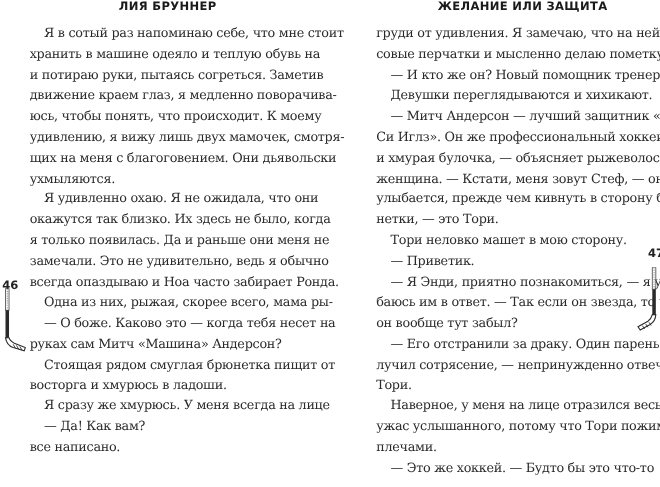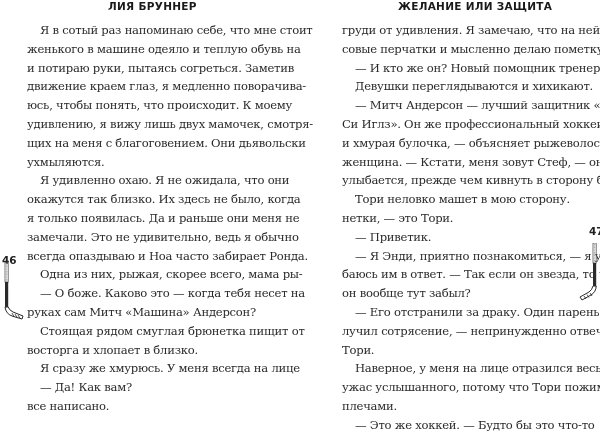--- a/index.html
+++ b/index.html
@@ -27,37 +27,37 @@
   .left .stick { left:2px; top:262px; }
   .right .stick { left:278px; top:243px; }
 </style>
 </head>
 <body>
 
 <div class="page left">
   <div class="header">ЛИЯ БРУННЕР</div>
   <div class="text" id="left-text">
       <div class="line indent">Я в сотый раз напоминаю себе, что мне стоит</div>
-      <div class="line">женького в машине одеяло и теплую обувь на</div>
+      <div class="line">хранить в машине одеяло и теплую обувь на</div>
       <div class="line">и потираю руки, пытаясь согреться. Заметив</div>
       <div class="line">движение краем глаз, я медленно поворачива-</div>
       <div class="line">юсь, чтобы понять, что происходит. К моему</div>
       <div class="line">удивлению, я вижу лишь двух мамочек, смотря-</div>
       <div class="line">щих на меня с благоговением. Они дьявольски</div>
       <div class="line last">ухмыляются.</div>
       <div class="line indent">Я удивленно охаю. Я не ожидала, что они</div>
       <div class="line">окажутся так близко. Их здесь не было, когда</div>
       <div class="line">я только появилась. Да и раньше они меня не</div>
       <div class="line">замечали. Это не удивительно, ведь я обычно</div>
       <div class="line last">всегда опаздываю и Ноа часто забирает Ронда.</div>
       <div class="line indent">Одна из них, рыжая, скорее всего, мама ры-</div>
       <div class="line indent">— О боже. Каково это — когда тебя несет на</div>
       <div class="line last">руках сам Митч «Машина» Андерсон?</div>
       <div class="line indent">Стоящая рядом смуглая брюнетка пищит от</div>
-      <div class="line last">восторга и хлопает в близко.</div>
+      <div class="line last">восторга и хмурюсь в ладоши.</div>
       <div class="line indent">Я сразу же хмурюсь. У меня всегда на лице</div>
       <div class="line indent last">— Да! Как вам?</div>
       <div class="line last">все написано.</div>
     </div>
   <div class="pagenum">46</div>
   <svg class="stick" width="26" height="58" viewBox="0 0 26 58">
     <rect x="3" y="0" width="3.2" height="20" fill="none" stroke="#555" stroke-width="0.8"></rect>
     <line x1="4.6" y1="1" x2="4.6" y2="19" stroke="#999" stroke-width="1.2" stroke-dasharray="0.8 0.8"></line>
     <rect x="3" y="20" width="3.2" height="26" fill="#2a2a2a"></rect>
     <path d="M3 45 Q4 52 10 54 L20 57 L21 54 L11 50 Q7 48 6.2 45 Z" fill="#fff" stroke="#2a2a2a" stroke-width="1"></path>
@@ -72,22 +72,22 @@
   <div class="text" id="right-text">
       <div class="line">груди от удивления. Я замечаю, что на ней фли-</div>
       <div class="line">совые перчатки и мысленно делаю пометку,</div>
       <div class="line indent last">— И кто же он? Новый помощник тренера?</div>
       <div class="line indent last">Девушки переглядываются и хихикают.</div>
       <div class="line indent">— Митч Андерсон — лучший защитник «Ди</div>
       <div class="line">Си Иглз». Он же профессиональный хоккеист</div>
       <div class="line">и хмурая булочка, — объясняет рыжеволосая</div>
       <div class="line">женщина. — Кстати, меня зовут Стеф, — она</div>
       <div class="line">улыбается, прежде чем кивнуть в сторону брю-</div>
+      <div class="line last">нетки, — это Тори.</div>
       <div class="line indent last">Тори неловко машет в мою сторону.</div>
-      <div class="line last">нетки, — это Тори.</div>
       <div class="line indent last">— Приветик.</div>
       <div class="line indent">— Я Энди, приятно познакомиться, — я улы-</div>
       <div class="line">баюсь им в ответ. — Так если он звезда, то что</div>
       <div class="line last">он вообще тут забыл?</div>
       <div class="line indent">— Его отстранили за драку. Один парень по-</div>
       <div class="line">лучил сотрясение, — непринужденно отвечает</div>
       <div class="line last">Тори.</div>
       <div class="line indent">Наверное, у меня на лице отразился весь</div>
       <div class="line">ужас услышанного, потому что Тори пожимает</div>
       <div class="line last">плечами.</div>

